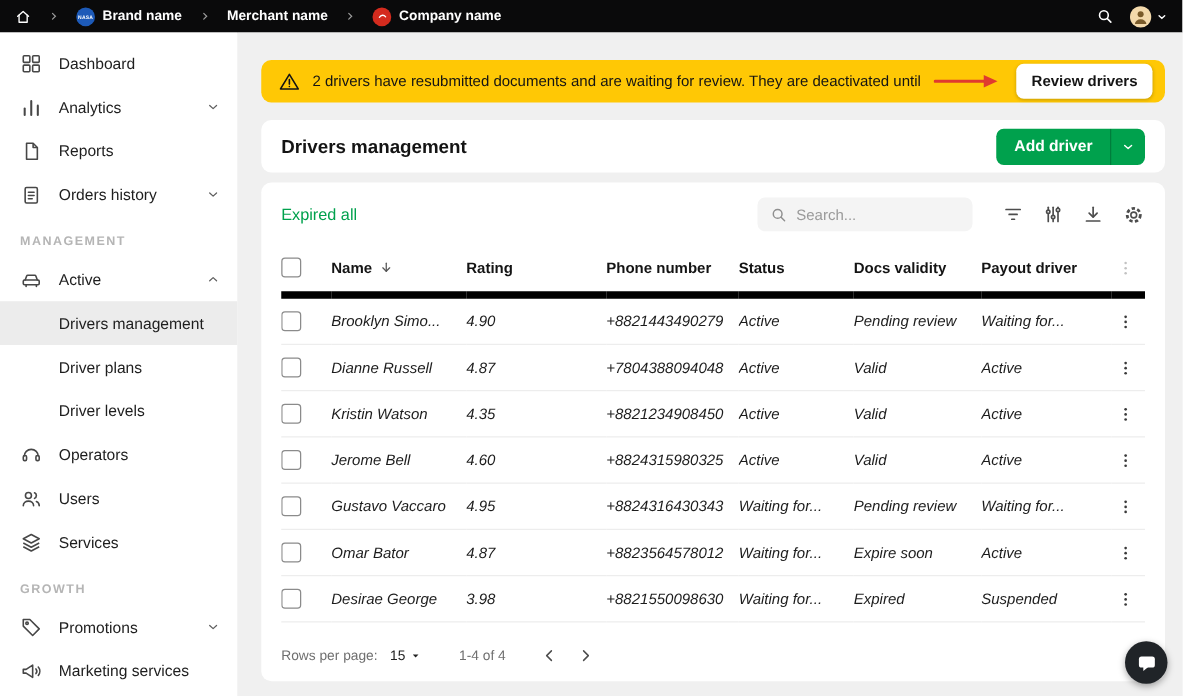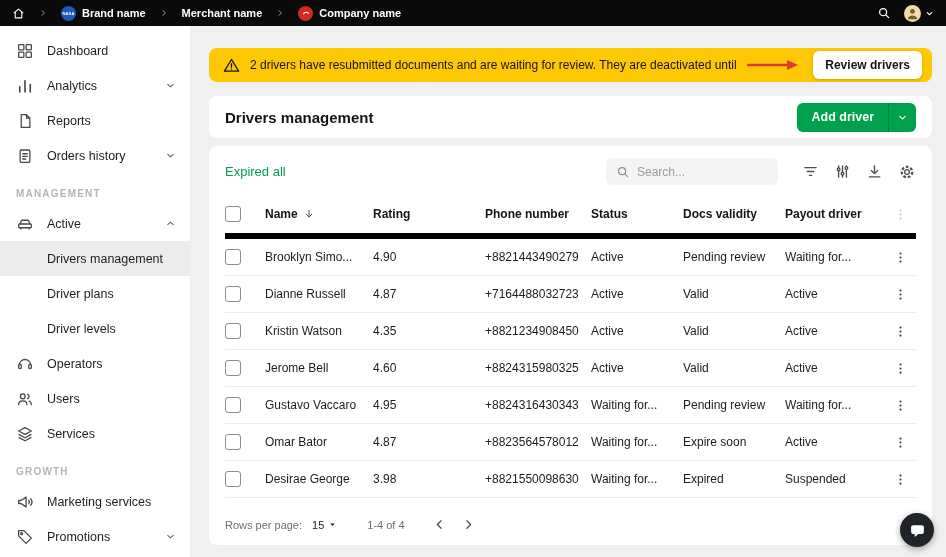--- a/index.html
+++ b/index.html
@@ -127,21 +127,21 @@
   .tool-icon { display:flex; cursor:pointer; }
 
   table { width:100%; border-collapse:collapse; table-layout:fixed; }
   th {
     text-align:left; font-size:12px; font-weight:700; color:#141414;
     padding:11px 4px 11px 0; border-bottom:6px solid #000000; white-space:nowrap;
   }
   td {
     font-size:12px; color:#1c1c1c; padding:10px 4px 10px 0;
     border-bottom:1px solid #ededed; white-space:nowrap;
-    overflow:hidden; text-overflow:ellipsis;
+    overflow:hidden; text-overflow:ellipsis;font-style:italic;
   }
   .th-name { display:flex; align-items:center; gap:5px; }
   .sort-icon { display:flex; color:#555; }
   .checkbox {
     width:16px; height:16px; border:1.6px solid #8b8b8b; border-radius:3px;
     background:#fff; display:block; cursor:pointer;
   }
   .kebab { display:flex; color:#3a3a3a; cursor:pointer; justify-content:center; }
   .kebab-head { color:#c2c2c2; }
   tr.t-row { cursor:pointer; }
@@ -337,41 +337,41 @@
           <path d="M3.5 16.5L12 21l8.5-4.5"></path>
         </svg>
       </span>
     <span>Services</span>
   </div>
 
   <div class="sb-section">GROWTH</div>
 
   <div class="sb-item">
     <span class="sb-icon">
+        <svg viewBox="0 0 24 24" width="18" height="18" fill="none" stroke="currentColor" stroke-width="1.7" stroke-linejoin="round">
+          <path d="M3.5 10.5v-7h7l10 10-7 7z"></path>
+          <circle cx="7.5" cy="7.5" r="1.3"></circle>
+        </svg>
+      </span>
+    <span>Promotions</span>
+    <span class="sb-chev">
+        <svg viewBox="0 0 24 24" width="11" height="11" fill="none" stroke="currentColor" stroke-width="2.2" stroke-linecap="round" stroke-linejoin="round">
+          <path d="M6 9.5l6 5.5 6-5.5"></path>
+        </svg>
+      </span>
+  </div>
+  <div class="sb-item">
+    <span class="sb-icon">
         <svg viewBox="0 0 24 24" width="18" height="18" fill="none" stroke="currentColor" stroke-width="1.7" stroke-linecap="round" stroke-linejoin="round">
           <path d="M3.5 10v4h3l7 4.5v-13L6.5 10z"></path>
           <path d="M17 9.5a4 4 0 0 1 0 5"></path>
           <path d="M19.5 7.5a7 7 0 0 1 0 9"></path>
         </svg>
       </span>
     <span>Marketing services</span>
-  </div>
-  <div class="sb-item">
-    <span class="sb-icon">
-        <svg viewBox="0 0 24 24" width="18" height="18" fill="none" stroke="currentColor" stroke-width="1.7" stroke-linejoin="round">
-          <path d="M3.5 10.5v-7h7l10 10-7 7z"></path>
-          <circle cx="7.5" cy="7.5" r="1.3"></circle>
-        </svg>
-      </span>
-    <span>Promotions</span>
-    <span class="sb-chev">
-        <svg viewBox="0 0 24 24" width="11" height="11" fill="none" stroke="currentColor" stroke-width="2.2" stroke-linecap="round" stroke-linejoin="round">
-          <path d="M6 9.5l6 5.5 6-5.5"></path>
-        </svg>
-      </span>
   </div>
 </nav>
 
 <main class="main">
 
   <div class="alert">
     <span class="alert-icon">
       <svg viewBox="0 0 24 24" width="17" height="17" fill="none" stroke="currentColor" stroke-width="1.8" stroke-linejoin="round" stroke-linecap="round">
           <path d="M12 3.5L22 20H2z"></path>
           <path d="M12 9.5v5"></path>
@@ -511,21 +511,21 @@
                 </svg>
               </span>
             </td>
         </tr>
         <tr class="t-row">
           <td>
               <span class="checkbox"></span>
             </td>
           <td>Dianne Russell</td>
           <td>4.87</td>
-          <td>+7164488032723</td>
+          <td>+7804388094048</td>
           <td>Active</td>
           <td>Valid</td>
           <td>Active</td>
           <td>
               <span class="kebab">
                 <svg viewBox="0 0 24 24" width="15" height="15">
                   <circle cx="12" cy="5.5" r="1.7" fill="currentColor"></circle>
                   <circle cx="12" cy="12" r="1.7" fill="currentColor"></circle>
                   <circle cx="12" cy="18.5" r="1.7" fill="currentColor"></circle>
                 </svg>

